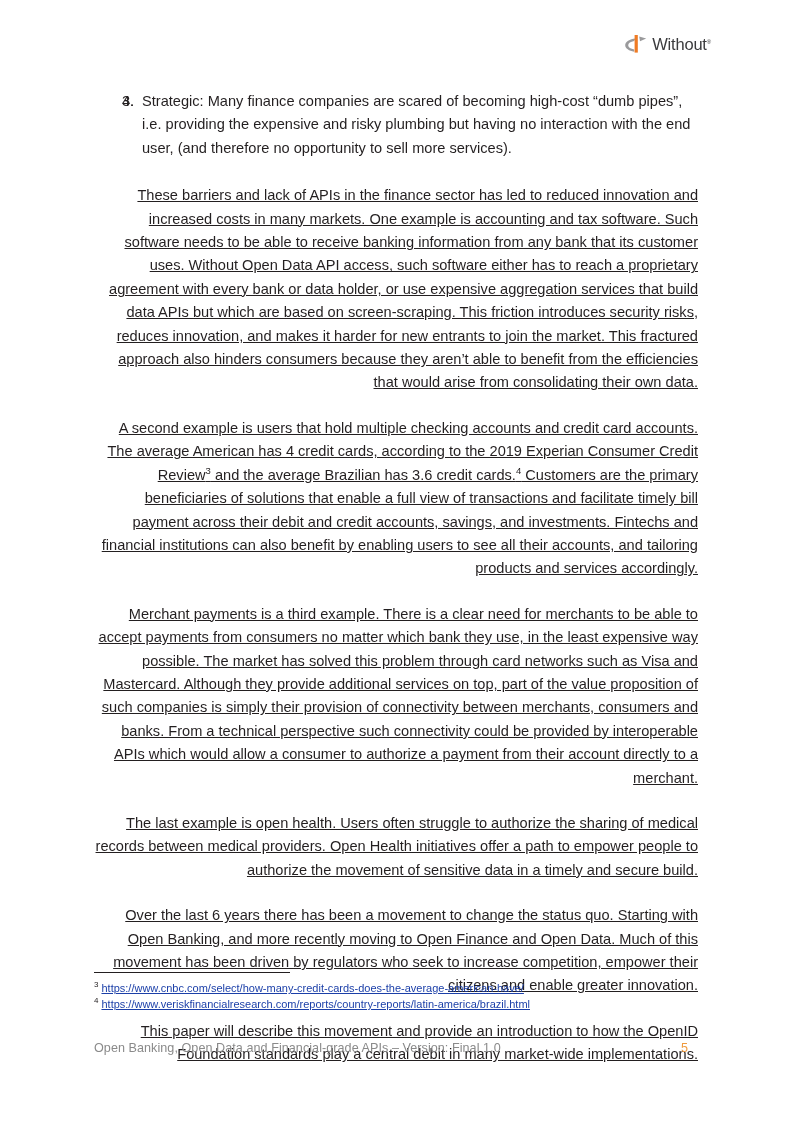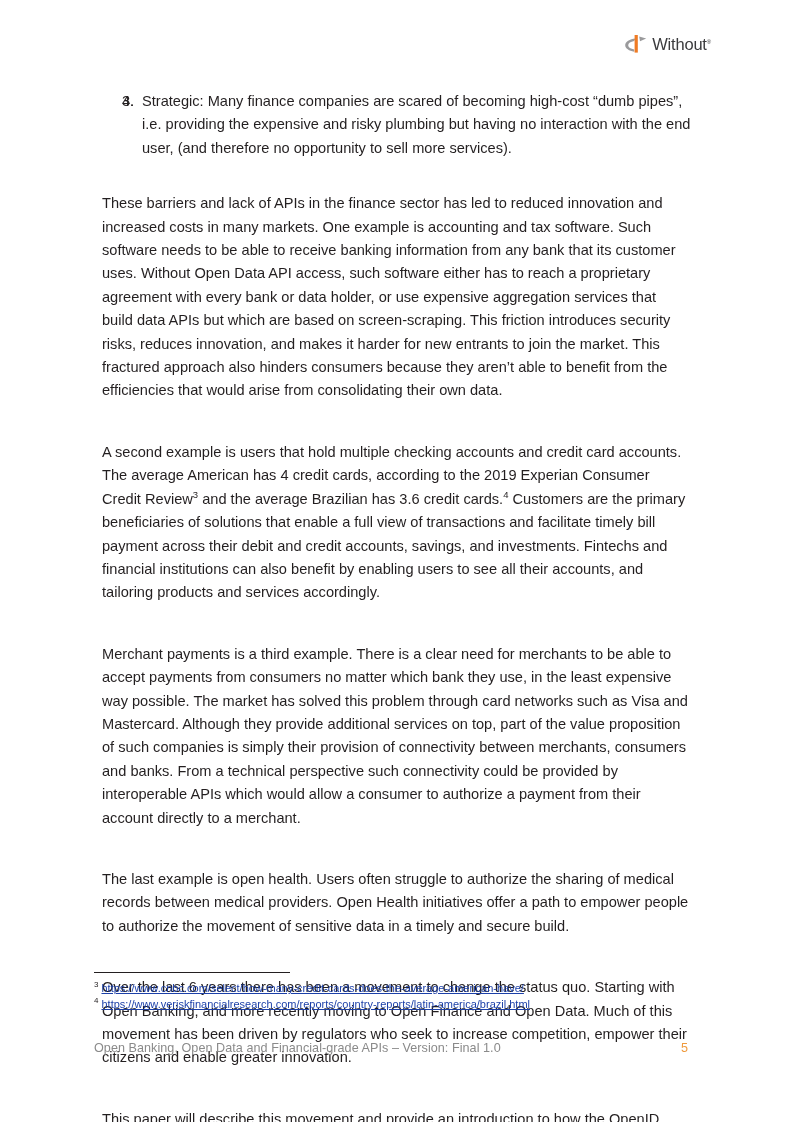--- a/index.html
+++ b/index.html
@@ -83,22 +83,23 @@
     position: absolute;
     left: 28px;
     top: 0;
     width: 20px;
     text-align: left;
   }
 
   p.body {
     font-size: 14.6px;
     line-height: 23.4px;
-    margin: 8px;
-    text-align: left;
+    margin: 0;
+    text-align: right;
+    text-decoration: underline;
   }
   .para-gap { height: 22px; }
   .list-gap { height: 24px; }
 
   sup.fnref {
     font-size: 9.5px;
     vertical-align: super;
     line-height: 0;
   }
 

